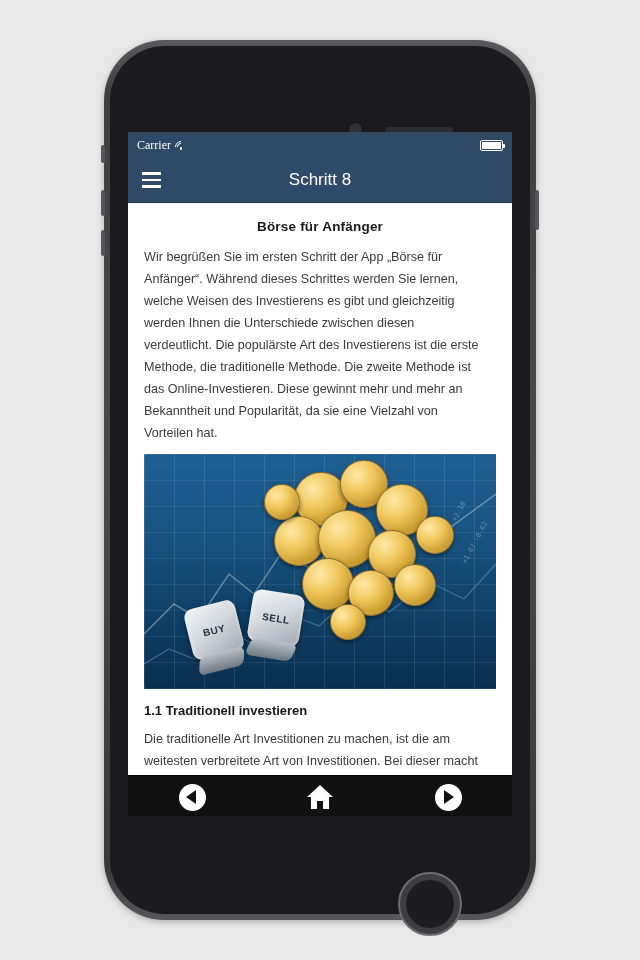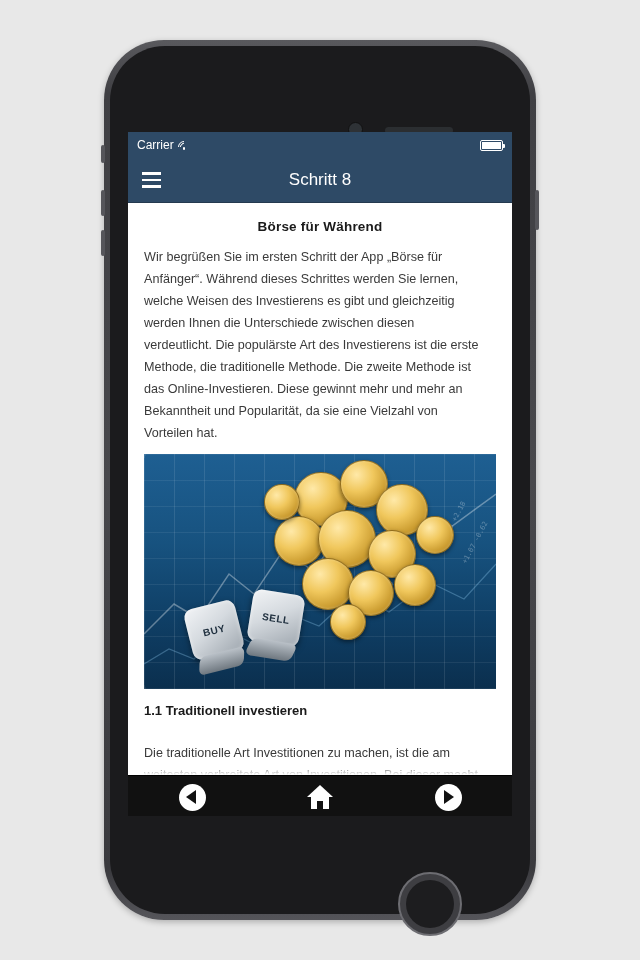--- a/index.html
+++ b/index.html
@@ -103,20 +103,21 @@
     display: flex;
     align-items: center;
     padding: 0 9px;
     box-sizing: border-box;
     position: relative;
   }
   #carrier {
     display: flex;
     align-items: center;
     gap: 4px;
+    font-family: Liberation Serif, serif;
   }
   .wifi-icon {
     display: inline-block;
     width: 12px;
     height: 10px;
     position: relative;
   }
   .wifi-icon i {
     position: absolute;
     border: 1.5px solid #fff;
@@ -283,21 +284,21 @@
     bottom: -15px; left: 3px;
     width: 46px; height: 18px;
     border-radius: 6px;
     background: linear-gradient(180deg, #b9c0c7, #6f7880);
     transform: skewX(-16deg);
   }
   .subhead {
     font-size: 13px;
     font-weight: bold;
     color: #1a1a1a;
-    margin: 4px 0 24px 0;
+    margin: 4px 0 10px 0;
   }
   #fade {
     position: absolute;
     left: 0; right: 0; bottom: 0;
     height: 10px;
     background: linear-gradient(rgba(255,255,255,0), #ffffff);
     pointer-events: none;
   }
 
   
@@ -403,21 +404,21 @@
     <div id="menu-button">
       <span></span>
         <span></span>
         <span></span>
     </div>
     <div id="nav-title">Schritt 8</div>
   </div>
 
   <div id="content">
     <div id="content-inner">
-      <div id="article-title">Börse für Während</div>
+      <div id="article-title">Börse für Anfänger</div>
       <p class="para">Wir begrüßen Sie im ersten Schritt der App „Börse für Anfänger“. Während dieses Schrittes werden Sie lernen, welche Weisen des Investierens es gibt und gleichzeitig werden Ihnen die Unterschiede zwischen diesen verdeutlicht. Die populärste Art des Investierens ist die erste Methode, die traditionelle Methode. Die zweite Methode ist das Online-Investieren. Diese gewinnt mehr und mehr an Bekanntheit und Popularität, da sie eine Vielzahl von Vorteilen hat.</p>
 
       <div id="hero-image">
         <div class="photo-bg"></div>
         <div class="photo-grid"></div>
         <svg class="photo-lines" viewBox="0 0 352 235" preserveAspectRatio="none">
           <polyline points="0,180 30,150 55,165 85,120 110,140 140,95 170,118 200,70 230,92 260,55 300,78 352,40" fill="none" stroke="rgba(255,255,255,0.35)" stroke-width="1.5"></polyline>
           <polyline points="0,210 25,195 50,205 80,175 110,190 145,160 175,172 210,140 245,158 285,128 320,145 352,110" fill="none" stroke="rgba(160,220,255,0.30)" stroke-width="1.2"></polyline>
           <g fill="rgba(255,255,255,0.30)" font-size="7" font-family="DejaVu Sans Mono, monospace">
             <text x="200" y="128" transform="rotate(-62 200 128)">USD Equity GBP</text>

